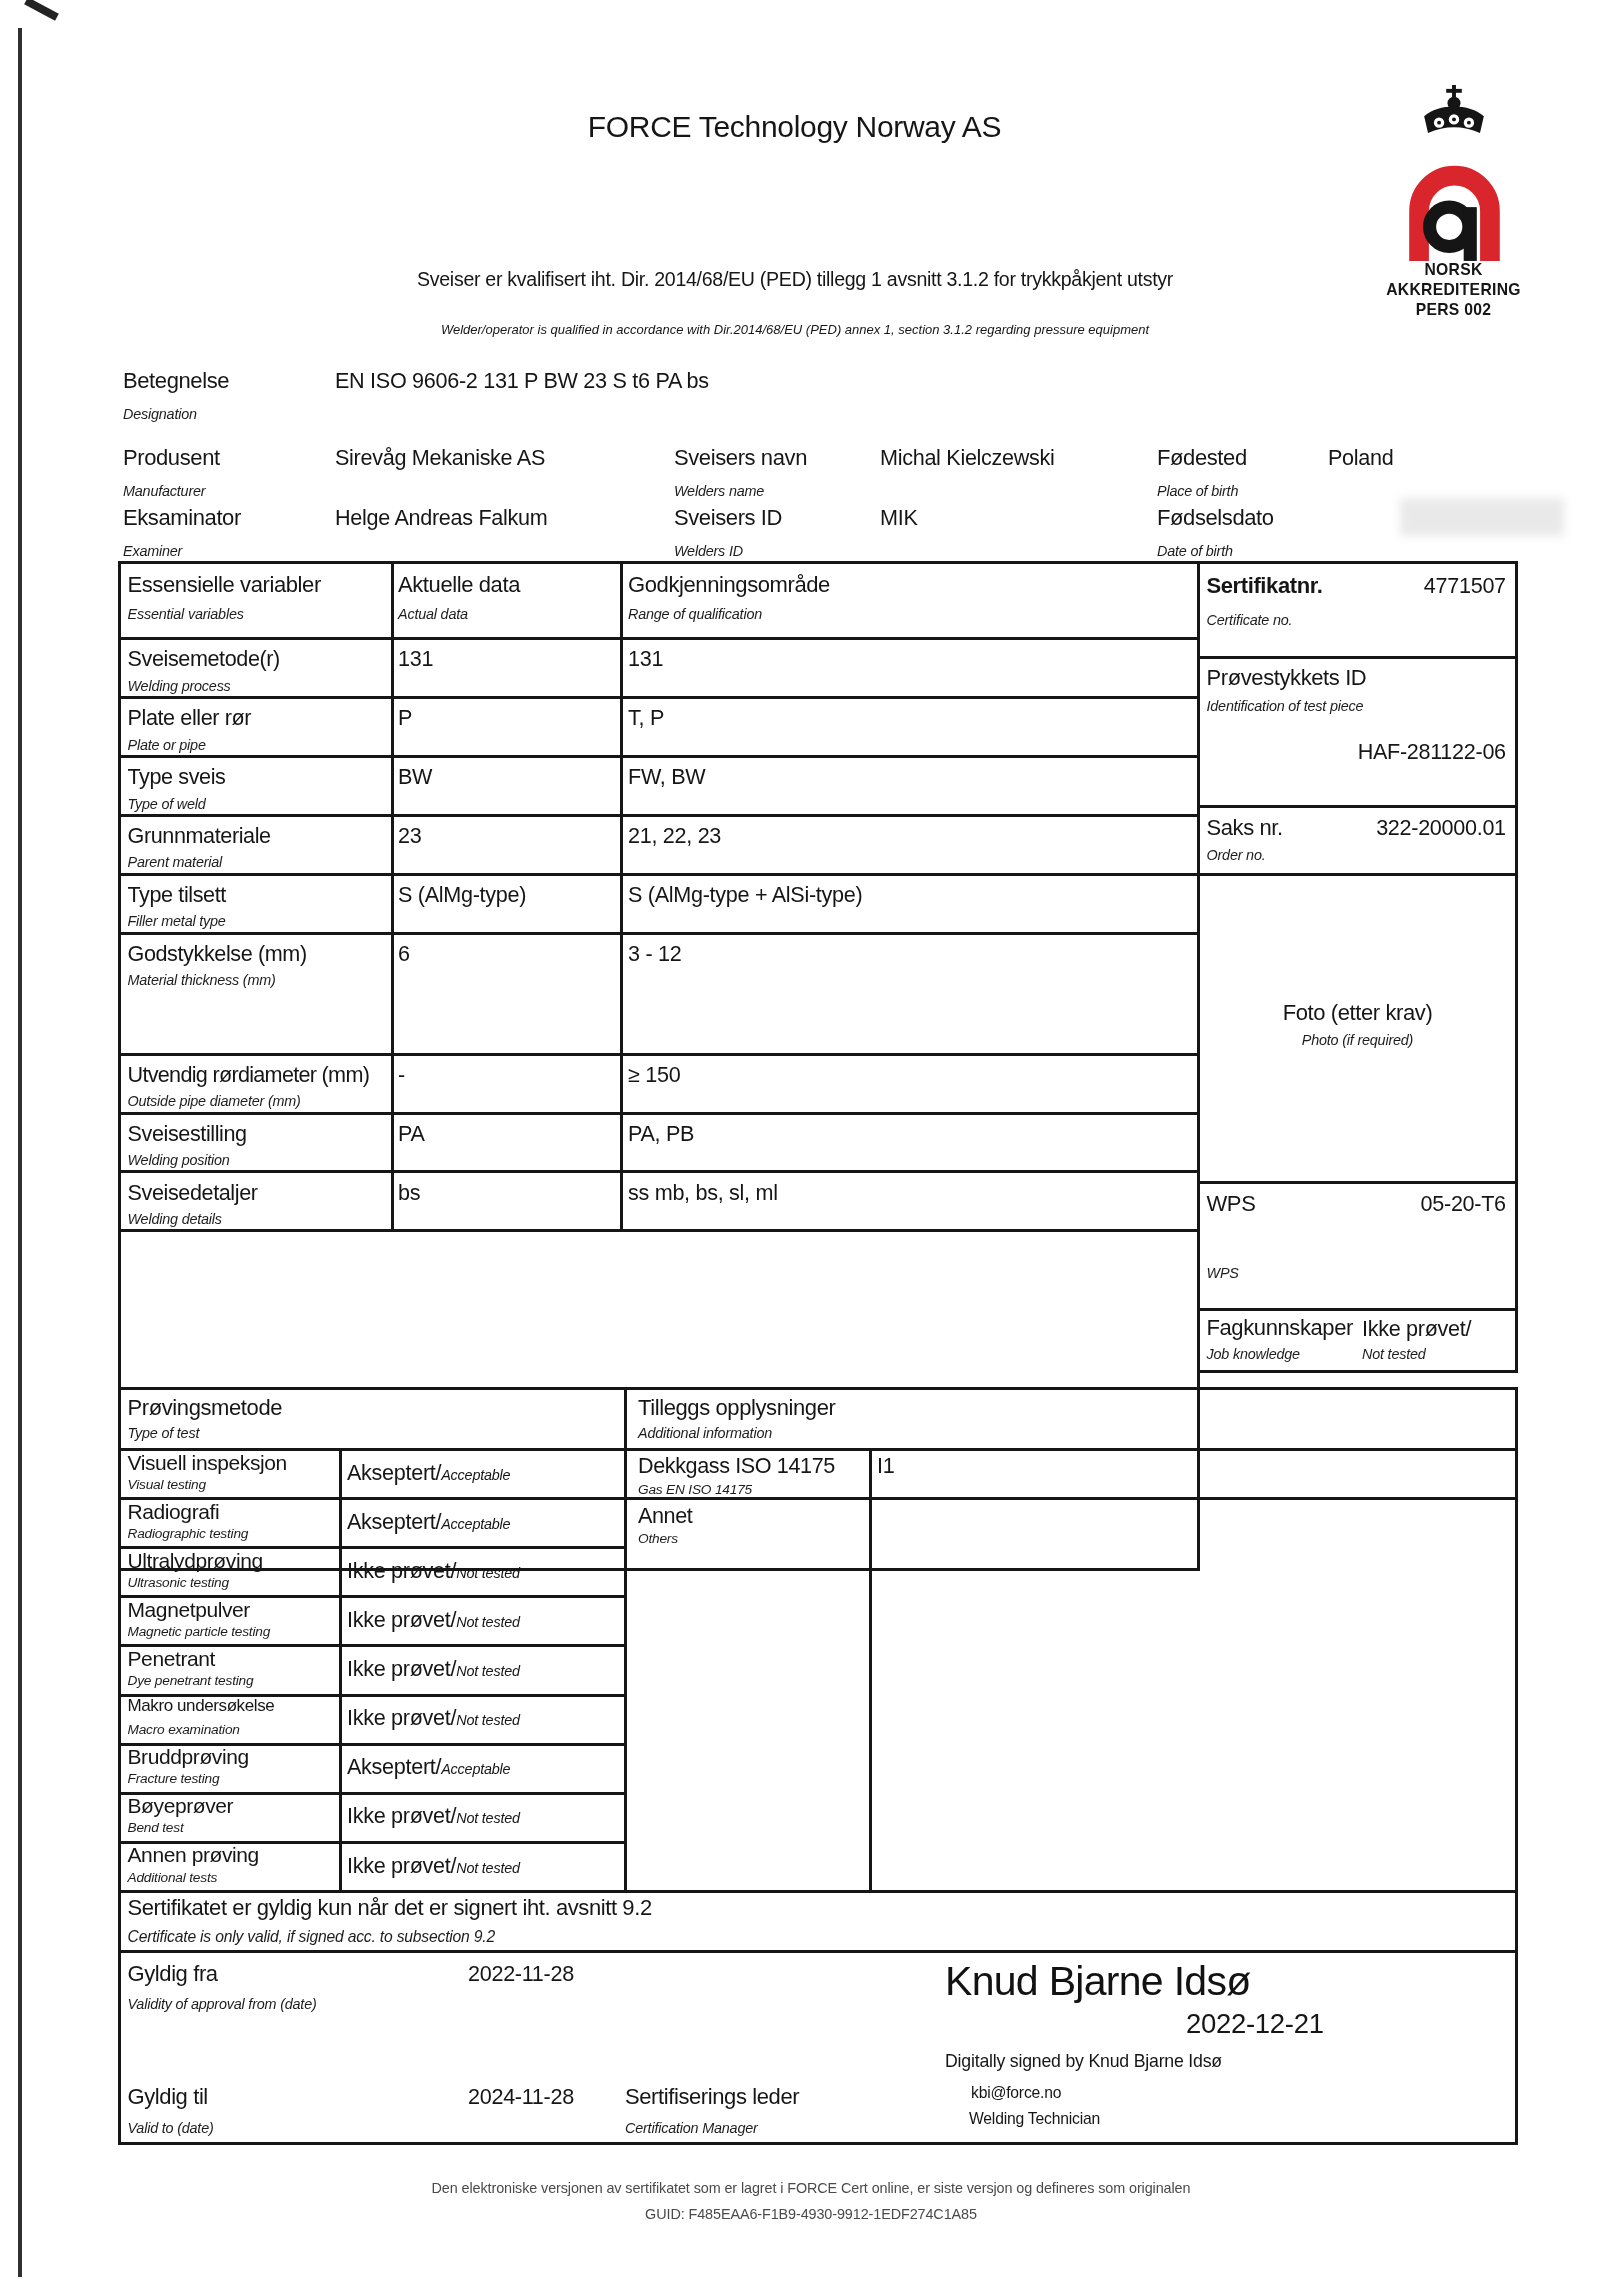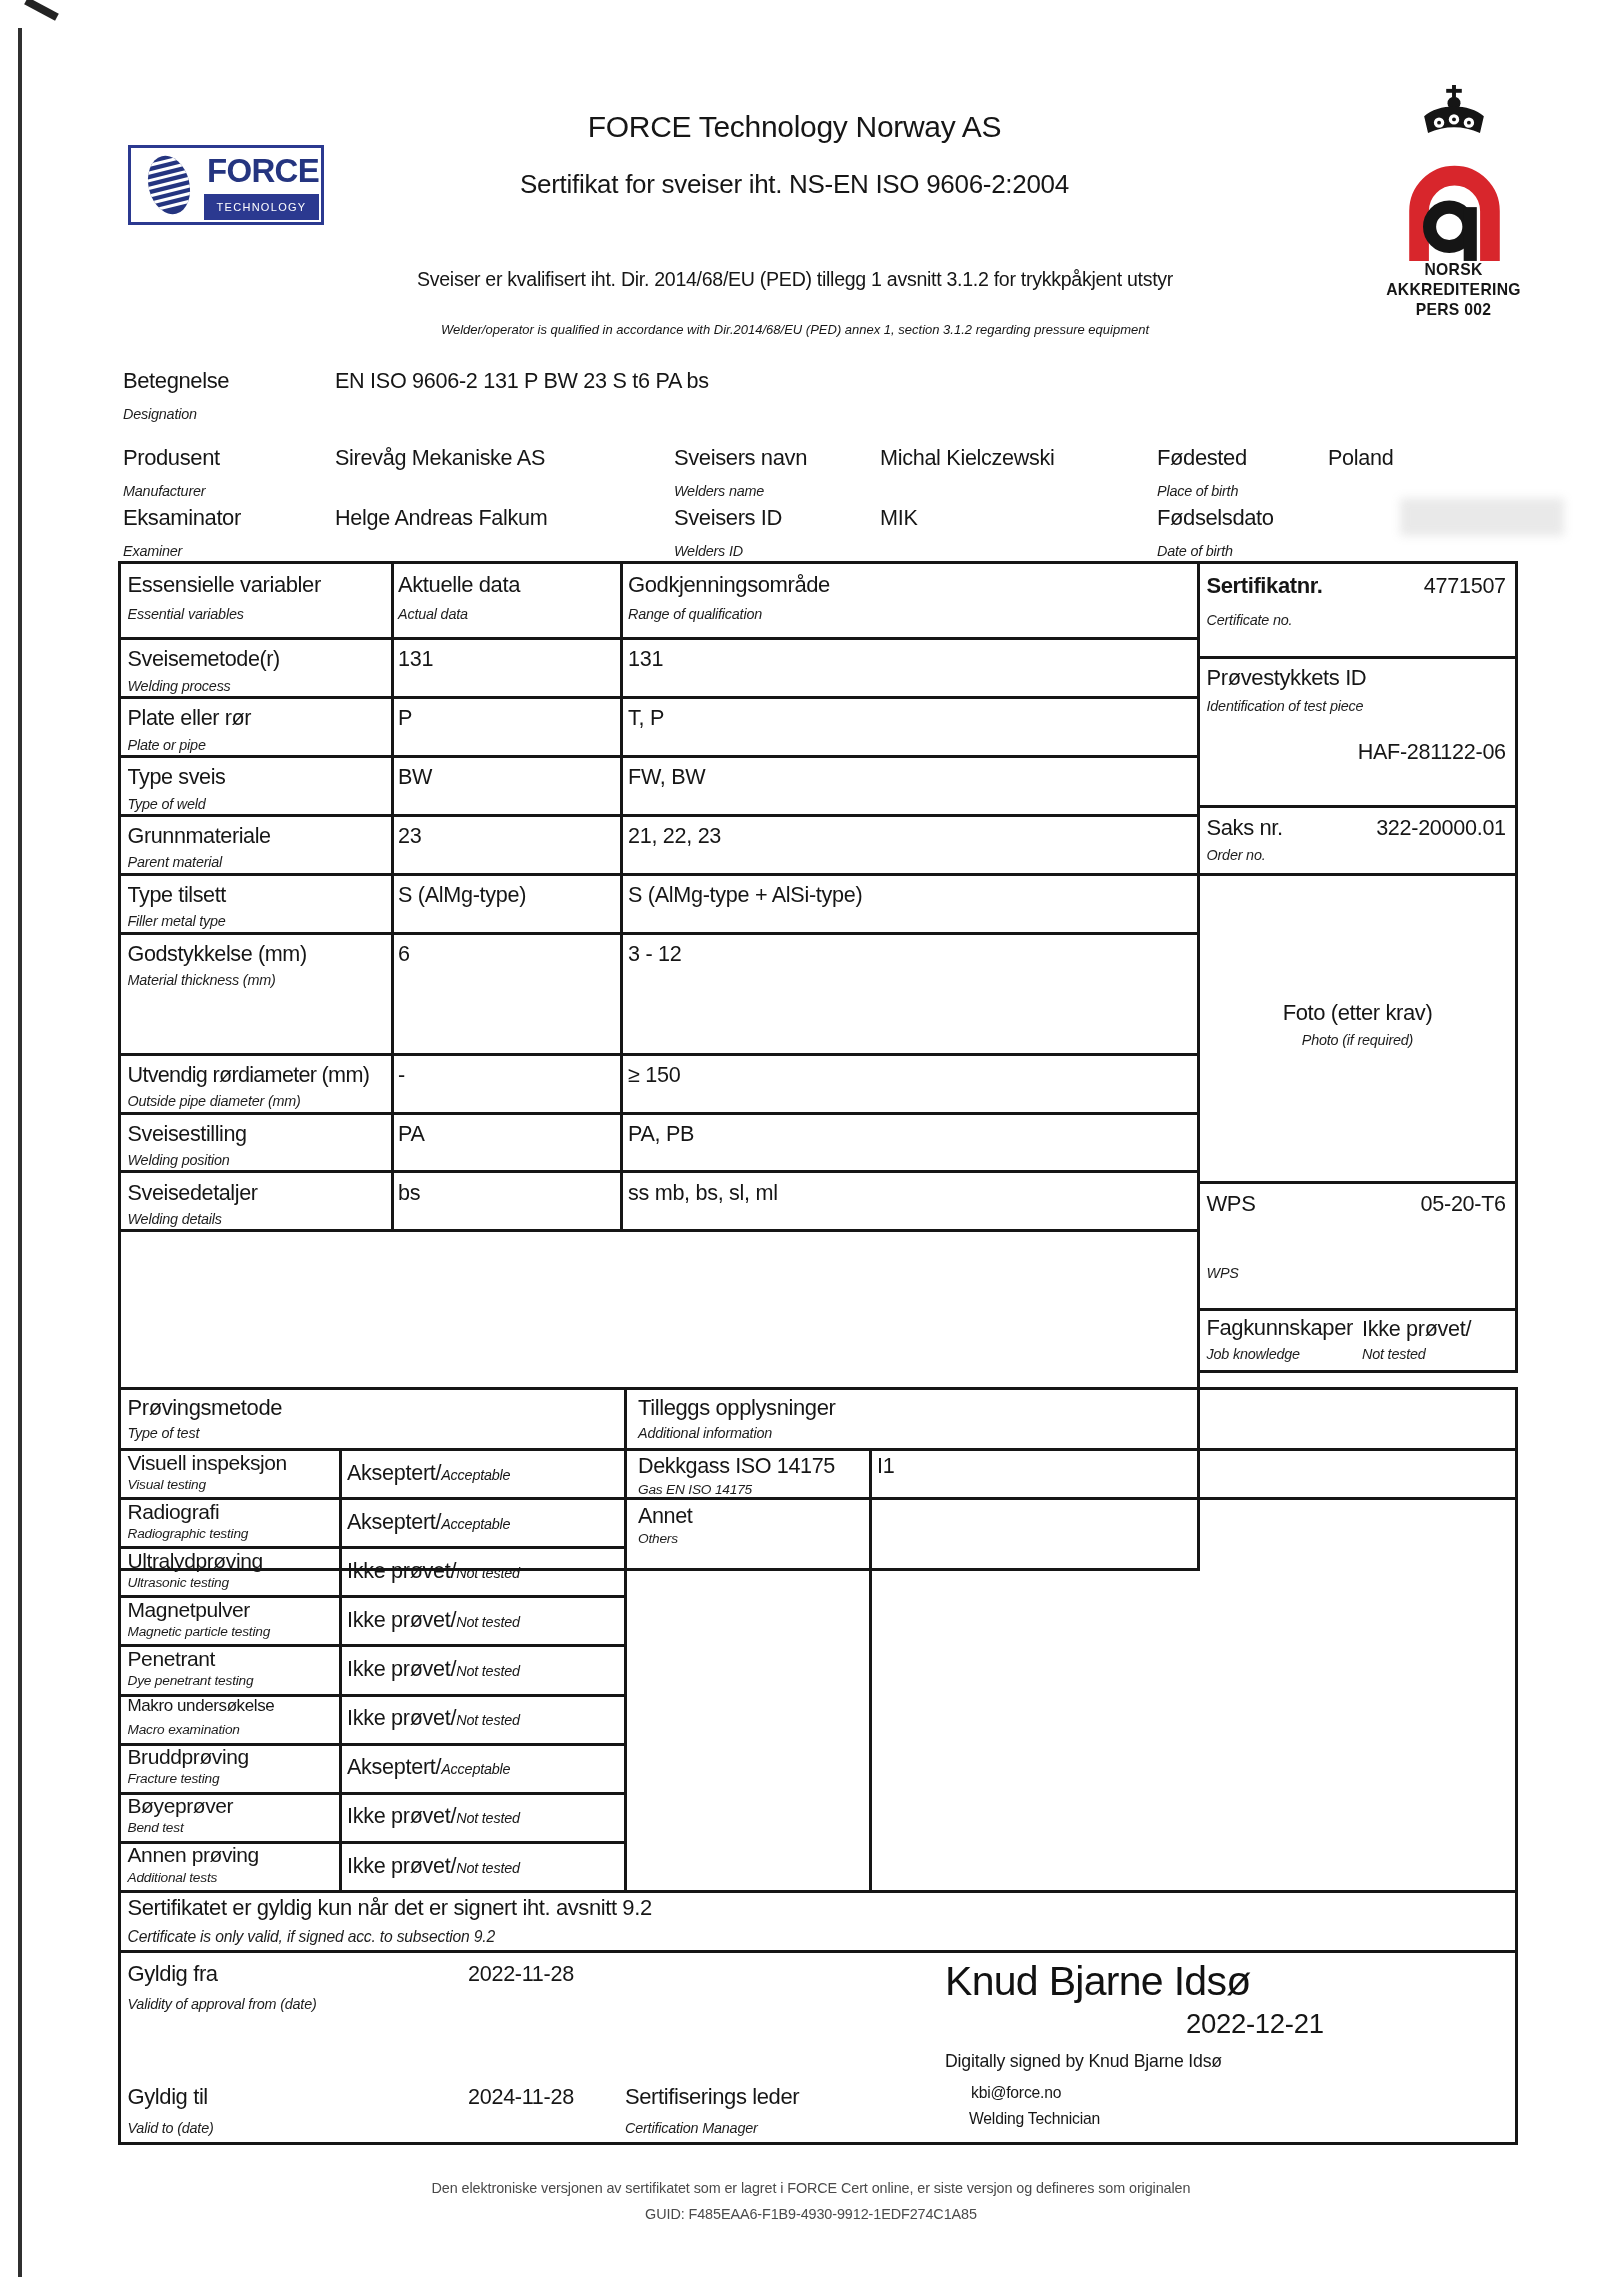--- a/index.html
+++ b/index.html
@@ -39,46 +39,22 @@
 </style>
 </head>
 <body>
 
 <div class="page">
 
   <div class="abs" style="left:18.3px; top:27.5px; width:3.3px; height:2249px; background:#1a1a1a; opacity:.9;"></div>
   <div class="abs" style="left:23.6px; top:5.2px; width:35px; height:7.9px; background:#232323; transform:rotate(28deg);"></div>
   <div class="abs" style="left:1400px; top:498px; width:164px; height:38px; background:#9e9e9e; opacity:.22; filter:blur(4.6px);"></div>
 
-  <div class="force-border" style="left:128px; top:145px; width:196px; height:80px;">
-    <svg style="position:absolute; left:3.9px; top:2.6px;" width="68" height="68" viewBox="0 0 110 110">
-      <defs>
-          <clipPath id="gclip">
-            <ellipse cx="55" cy="55" rx="33" ry="48"></ellipse>
-          </clipPath>
-        </defs>
-      <g transform="rotate(-14 55 55)">
-        <ellipse cx="55" cy="55" rx="33" ry="48" fill="#253580"></ellipse>
-        <g clip-path="url(#gclip)" transform="rotate(0)">
-          <rect x="10" y="14" width="90" height="5" fill="#fff"></rect>
-          <rect x="10" y="26" width="90" height="5" fill="#fff"></rect>
-          <rect x="10" y="38" width="90" height="5" fill="#fff"></rect>
-          <rect x="10" y="50" width="90" height="5" fill="#fff"></rect>
-          <rect x="10" y="62" width="90" height="5" fill="#fff"></rect>
-          <rect x="10" y="74" width="90" height="5" fill="#fff"></rect>
-          <rect x="10" y="86" width="90" height="5" fill="#fff"></rect>
-        </g>
-      </g>
-    </svg>
-    <div class="abs force-word" style="left:76px; top:3.9px;">FORCE</div>
-    <div class="tech-bar" style="left:73px; top:46px; width:115px; height:26px; line-height:26px;">TECHNOLOGY</div>
-  </div>
 
   <div class="abs ctr title1" style="left:327px; top:110px; width:935px;">FORCE Technology Norway AS</div>
-  <div class="abs ctr title2" style="left:327px; top:169px; width:935px;">Sertifikat for sveiser iht. NS-EN ISO 9606-2:2004</div>
   <div class="abs ctr pedline" style="left:262px; top:268px; width:1066px;">Sveiser er kvalifisert iht. Dir. 2014/68/EU (PED) tillegg 1 avsnitt 3.1.2 for trykkpåkjent utstyr</div>
   <div class="abs ctr pedlineen" style="left:262px; top:322px; width:1066px;">Welder/operator is qualified in accordance with Dir.2014/68/EU (PED) annex 1, section 3.1.2 regarding pressure equipment</div>
 
   <div class="abs" style="left:1367px; top:85px; width:173px; height:242px;">
     <svg style="position:absolute; left:53px; top:0;" width="68" height="61" viewBox="0 0 104 94">
       <rect x="49" y="0" width="6" height="19" fill="#151515"></rect>
       <rect x="40" y="6" width="24" height="6" fill="#151515"></rect>
       <circle cx="52" cy="28" r="10" fill="#151515"></circle>
       <path d="M6,48 C28,28 76,28 98,48 L92,74 C66,62 38,62 12,74 Z" fill="#151515"></path>
       <circle cx="29" cy="58" r="8" fill="#ffffff"></circle>

